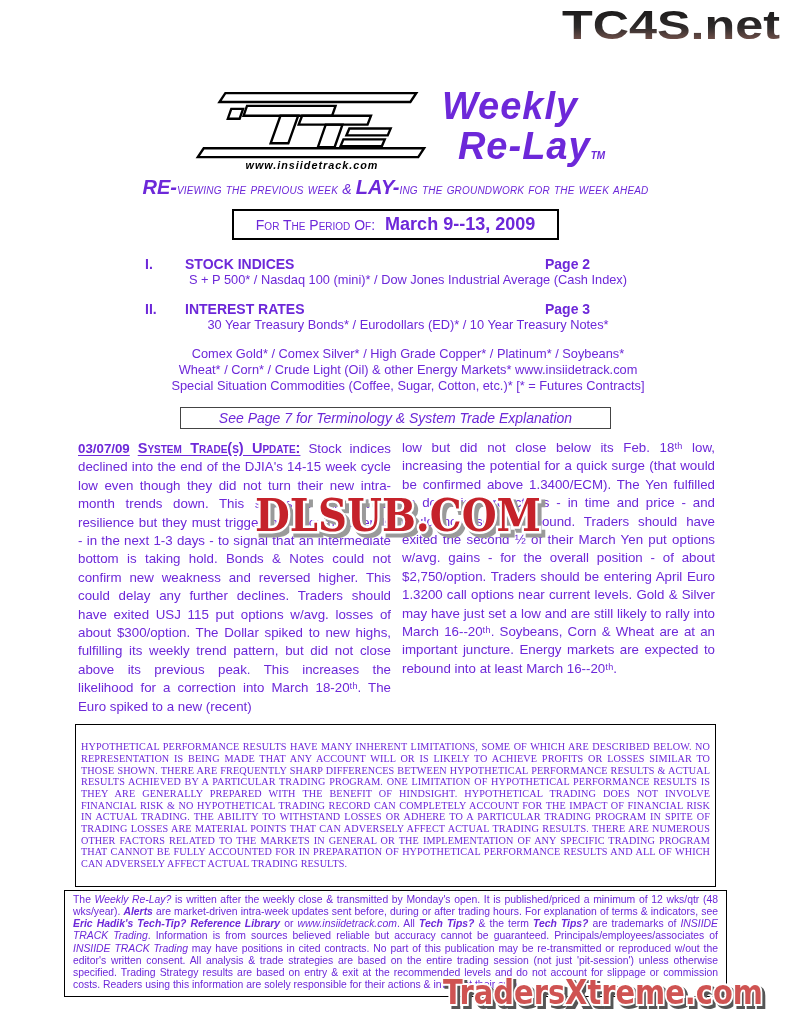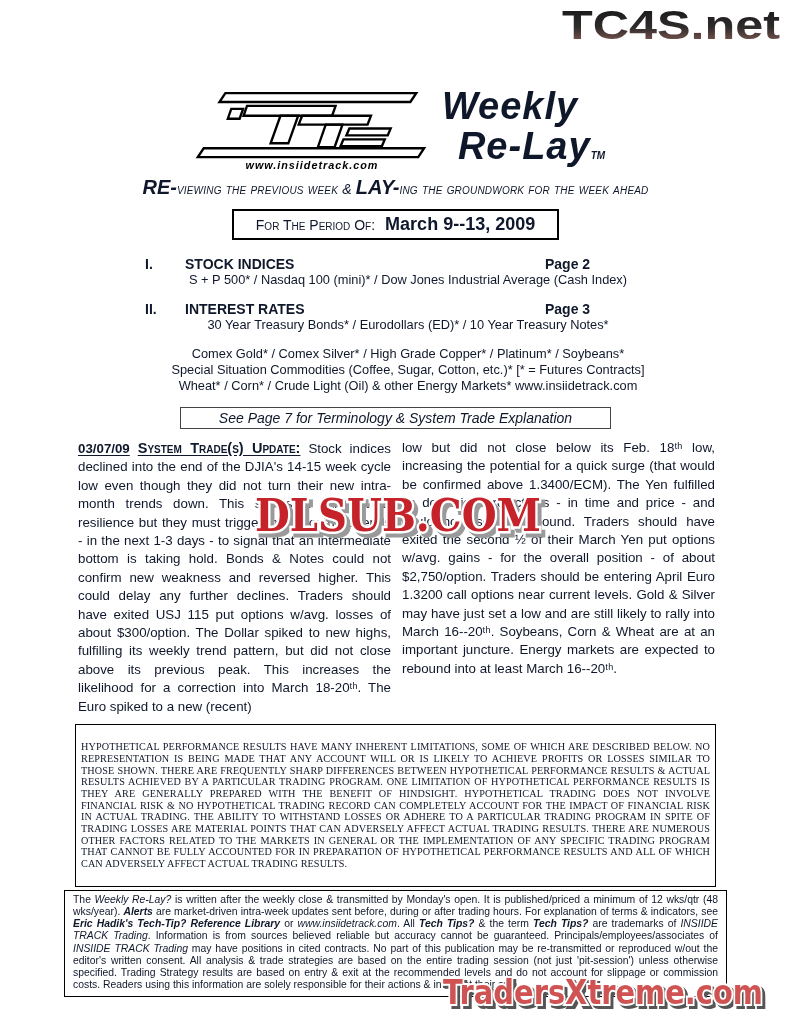--- a/index.html
+++ b/index.html
@@ -1,16 +1,16 @@
 <!DOCTYPE html>
 <html><head>
 <meta charset="utf-8">
 <style>
   html,body{margin:0;padding:0;background:#fff;}
-  .page{position:relative;width:791px;height:1024px;background:#fff;color:#0f172a;
+  .page{position:relative;width:791px;height:1024px;background:#fff;color:#6d28d9;
         font-family:"Liberation Sans","DejaVu Sans",sans-serif;overflow:hidden;}
 
   
   .tc4s{position:absolute;top:2px;right:6px;}
 
   
   .masthead{display:flex;justify-content:center;align-items:center;padding-top:86px;gap:10px;}
   .wordmark{font-family:Liberation Sans, sans-serif;font-style:italic;font-weight:bold;
             font-size:38px;line-height:40px;letter-spacing:1px;}
   .wordmark .line2{padding-left:16px;}
@@ -124,22 +124,22 @@
         <span class="toc-num">II.</span>
         <span class="toc-title">INTEREST RATES</span>
         <span class="toc-page">Page 3</span>
       </div>
       <div class="toc-sub">30 Year Treasury Bonds* / Eurodollars (ED)* / 10 Year Treasury Notes*</div>
     </div>
 
 
     <div class="toc-item">
       <div class="toc-sub">Comex Gold* / Comex Silver* / High Grade Copper* / Platinum* /  Soybeans*</div>
+      <div class="toc-sub">Wheat* / Corn* / Crude Light (Oil) &amp; other Energy Markets*    www.insiidetrack.com</div>
       <div class="toc-sub">Special Situation Commodities (Coffee, Sugar, Cotton, etc.)*   [* = Futures Contracts]</div>
-      <div class="toc-sub">Wheat* / Corn* / Crude Light (Oil) &amp; other Energy Markets*    www.insiidetrack.com</div>
     </div>
 
   </div>
 
   <div class="seebox">See Page 7 for Terminology &amp; System Trade Explanation</div>
 
   <div class="article">
     <div class="col">
       <span class="lead-date">03/07/09</span>
       <span class="lead-title">System Trade(s) Update:</span><span> Stock indices declined into the end of the DJIA's 14-15 week cycle low even though they did not turn their new intra-month trends down.  This shows a little bit of resilience but they must trigger intra-month uptrends - in the next 1-3 days - to signal that an intermediate bottom is taking hold.  Bonds &amp; Notes could not confirm new weakness and reversed higher.  This could delay any further declines.  Traders should have exited USJ 115 put options w/avg. losses of about $300/option.  The Dollar spiked to new highs, fulfilling its weekly trend pattern, but did not close above its previous peak.  This increases the likelihood for a correction into March 18-20ᵗʰ.  The Euro spiked to a new (recent)</span>

